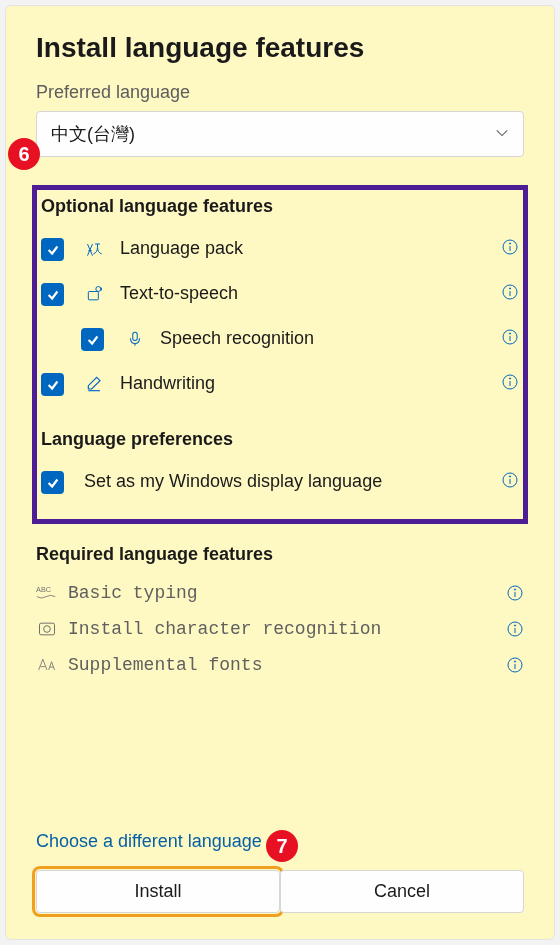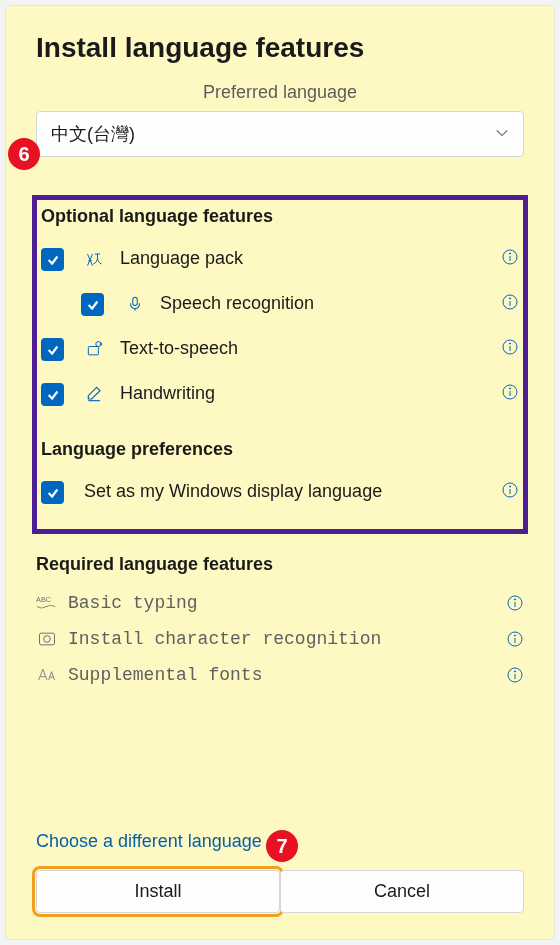--- a/index.html
+++ b/index.html
@@ -29,34 +29,33 @@
     .title {
       font-size: 28px;
       font-weight: 600;
       color: #1a1a1a;
       margin-bottom: 18px;
     }
     .label {
       font-size: 18px;
       color: #5d5d5d;
       margin-bottom: 8px;
-      text-align: center;
     }
     .dropdown {
       display: flex;
       align-items: center;
       justify-content: space-between;
       border: 1px solid #d6d6d6;
       border-radius: 4px;
       background: #fefefe;
       padding: 10px 14px;
       font-size: 18px;
       color: #1a1a1a;
       cursor: pointer;
-      margin-bottom: 22px;
+      margin-bottom: 12px;
     }
     .highlight-box {
       border: 5px solid #4c1d95;
       padding: 6px 0 14px 0;
       margin: 16px -4px 20px -4px;
     }
     .section-title {
       font-size: 18px;
       font-weight: 600;
       color: #1a1a1a;
@@ -226,20 +225,43 @@
       <span class="feature-label">Language pack</span>
       <span class="info-icon">
         <svg width="16" height="16" viewBox="0 0 16 16" fill="none" stroke="currentColor" stroke-width="1">
             <circle cx="8" cy="8" r="7"></circle>
             <line x1="8" y1="7" x2="8" y2="12"></line>
             <circle cx="8" cy="4.5" r="0.6" fill="currentColor"></circle>
           </svg>
       </span>
     </div>
 
+    <div class="feature-row">
+      <div class="checkbox">
+        <svg width="14" height="14" viewBox="0 0 16 16">
+            <polyline points="3,8 7,12 13,4"></polyline>
+          </svg>
+      </div>
+      <div class="feature-icon">
+        <svg width="20" height="20" viewBox="0 0 24 24" fill="none" stroke="currentColor" stroke-width="1.2">
+          <rect x="4" y="9" width="12" height="10" rx="1"></rect>
+          <circle cx="16" cy="6" r="3"></circle>
+          <path d="M19 4 Q21 6 19 8"></path>
+        </svg>
+      </div>
+      <span class="feature-label">Text-to-speech</span>
+      <span class="info-icon">
+        <svg width="16" height="16" viewBox="0 0 16 16" fill="none" stroke="currentColor" stroke-width="1">
+            <circle cx="8" cy="8" r="7"></circle>
+            <line x1="8" y1="7" x2="8" y2="12"></line>
+            <circle cx="8" cy="4.5" r="0.6" fill="currentColor"></circle>
+          </svg>
+      </span>
+    </div>
+
     <div class="feature-row indent">
       <div class="checkbox">
         <svg width="14" height="14" viewBox="0 0 16 16">
             <polyline points="3,8 7,12 13,4"></polyline>
           </svg>
       </div>
       <div class="feature-icon">
         <svg width="18" height="18" viewBox="0 0 24 24" fill="none" stroke="currentColor" stroke-width="1.4">
           <rect x="9" y="3" width="6" height="11" rx="3"></rect>
           <path d="M6 11 Q6 18 12 18 Q18 18 18 11"></path>
@@ -256,43 +278,20 @@
       </span>
     </div>
 
     <div class="feature-row">
       <div class="checkbox">
         <svg width="14" height="14" viewBox="0 0 16 16">
             <polyline points="3,8 7,12 13,4"></polyline>
           </svg>
       </div>
       <div class="feature-icon">
-        <svg width="20" height="20" viewBox="0 0 24 24" fill="none" stroke="currentColor" stroke-width="1.2">
-          <rect x="4" y="9" width="12" height="10" rx="1"></rect>
-          <circle cx="16" cy="6" r="3"></circle>
-          <path d="M19 4 Q21 6 19 8"></path>
-        </svg>
-      </div>
-      <span class="feature-label">Text-to-speech</span>
-      <span class="info-icon">
-        <svg width="16" height="16" viewBox="0 0 16 16" fill="none" stroke="currentColor" stroke-width="1">
-            <circle cx="8" cy="8" r="7"></circle>
-            <line x1="8" y1="7" x2="8" y2="12"></line>
-            <circle cx="8" cy="4.5" r="0.6" fill="currentColor"></circle>
-          </svg>
-      </span>
-    </div>
-
-    <div class="feature-row">
-      <div class="checkbox">
-        <svg width="14" height="14" viewBox="0 0 16 16">
-            <polyline points="3,8 7,12 13,4"></polyline>
-          </svg>
-      </div>
-      <div class="feature-icon">
         <svg width="20" height="20" viewBox="0 0 24 24" fill="none" stroke="currentColor" stroke-width="1.4">
           <path d="M4 18 L4 14 L14 4 L18 8 L8 18 Z"></path>
           <line x1="4" y1="20" x2="18" y2="20"></line>
         </svg>
       </div>
       <span class="feature-label">Handwriting</span>
       <span class="info-icon">
         <svg width="16" height="16" viewBox="0 0 16 16" fill="none" stroke="currentColor" stroke-width="1">
             <circle cx="8" cy="8" r="7"></circle>
             <line x1="8" y1="7" x2="8" y2="12"></line>

